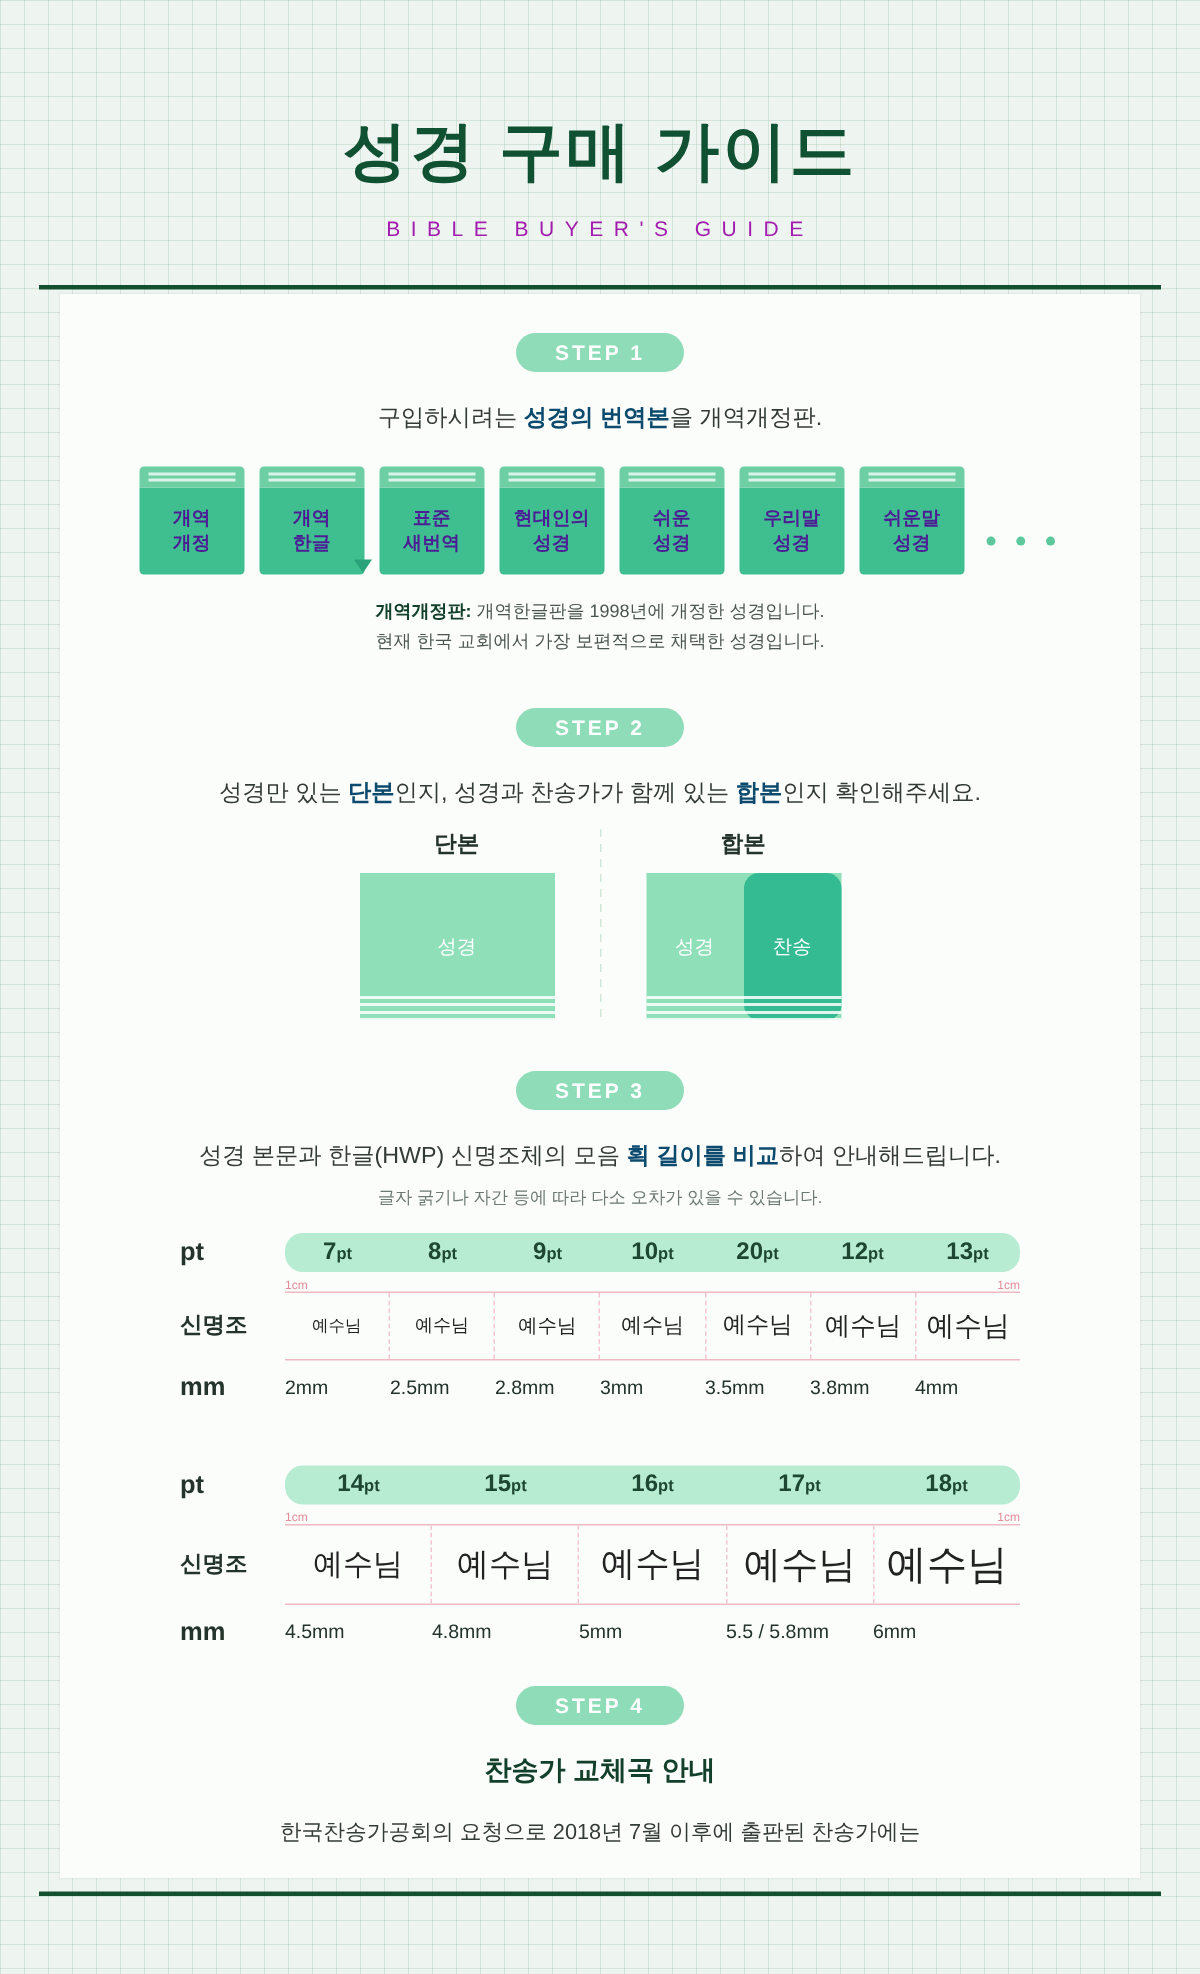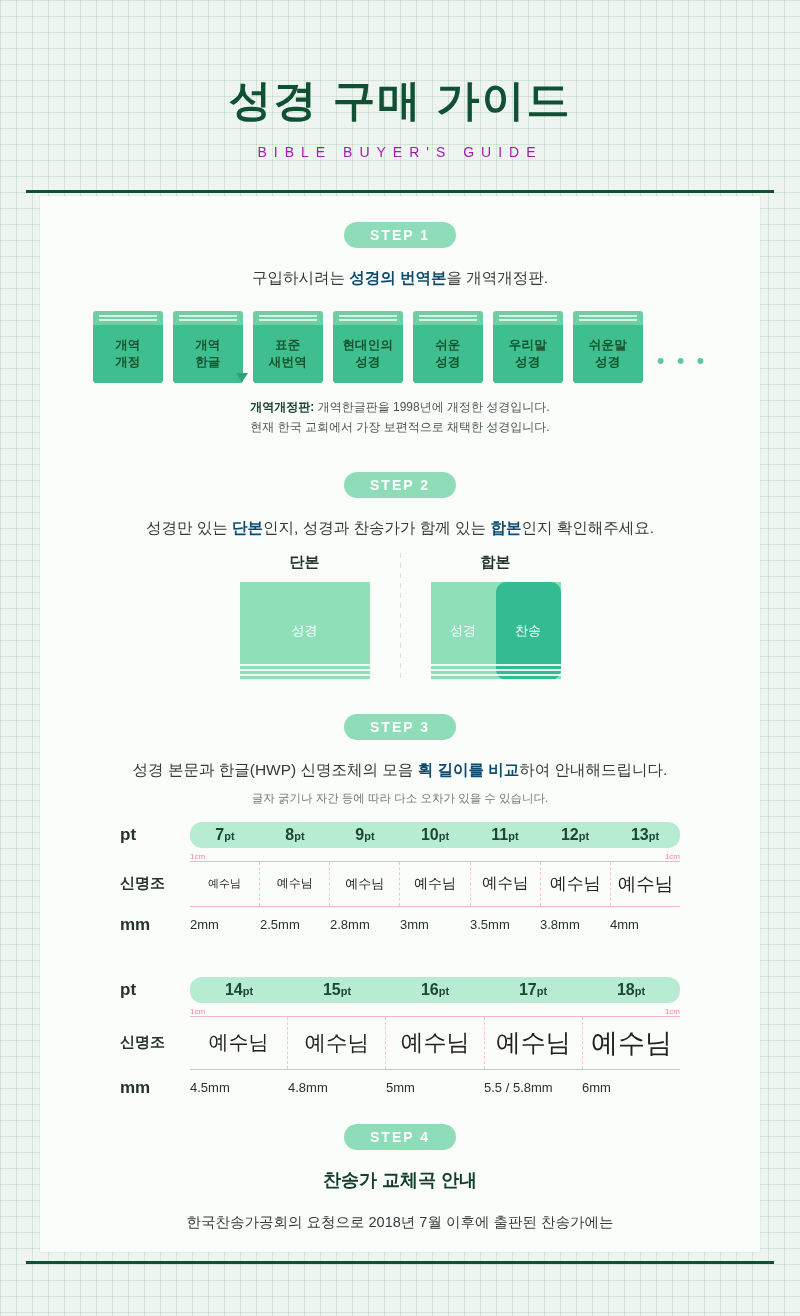--- a/index.html
+++ b/index.html
@@ -99,21 +99,21 @@
   .book .spine:after{
     content:"";
     position:absolute;left:6px;right:6px;top:4px;height:2px;
     background:rgba(255,255,255,.75);
     box-shadow:0 4px 0 rgba(255,255,255,.75);
   }
   .book .body{
     height:58px;
     background:#3fbf8f;
     border-radius:0 0 3px 3px;
-    color:#14532d;
+    color:#4c1d95;
     font-size:12.5px;
     line-height:1.35;
     display:flex;
     align-items:center;
     justify-content:center;
     font-weight:bold;
     letter-spacing:.2px;
   }
   .dots{
     align-self:center;
@@ -403,21 +403,21 @@
 
       
       <div class="table-block">
         <div class="row" style="margin-bottom:4px;">
           <div class="rowlabel big">pt</div>
           <div class="pt-bar">
             <div class="pt-cell"><span>7</span><span class="u">pt</span></div>
             <div class="pt-cell"><span>8</span><span class="u">pt</span></div>
             <div class="pt-cell"><span>9</span><span class="u">pt</span></div>
             <div class="pt-cell"><span>10</span><span class="u">pt</span></div>
-            <div class="pt-cell"><span>11</span><span class="u">pt</span></div>
+            <div class="pt-cell"><span>20</span><span class="u">pt</span></div>
             <div class="pt-cell"><span>12</span><span class="u">pt</span></div>
             <div class="pt-cell"><span>13</span><span class="u">pt</span></div>
           </div>
         </div>
         <div class="row">
           <div class="rowlabel" style="flex:0 0 70px;"></div>
           <div class="cm-row">
             <span class="cmtag">1cm</span>
             <span class="cmtag">1cm</span>
           </div>

